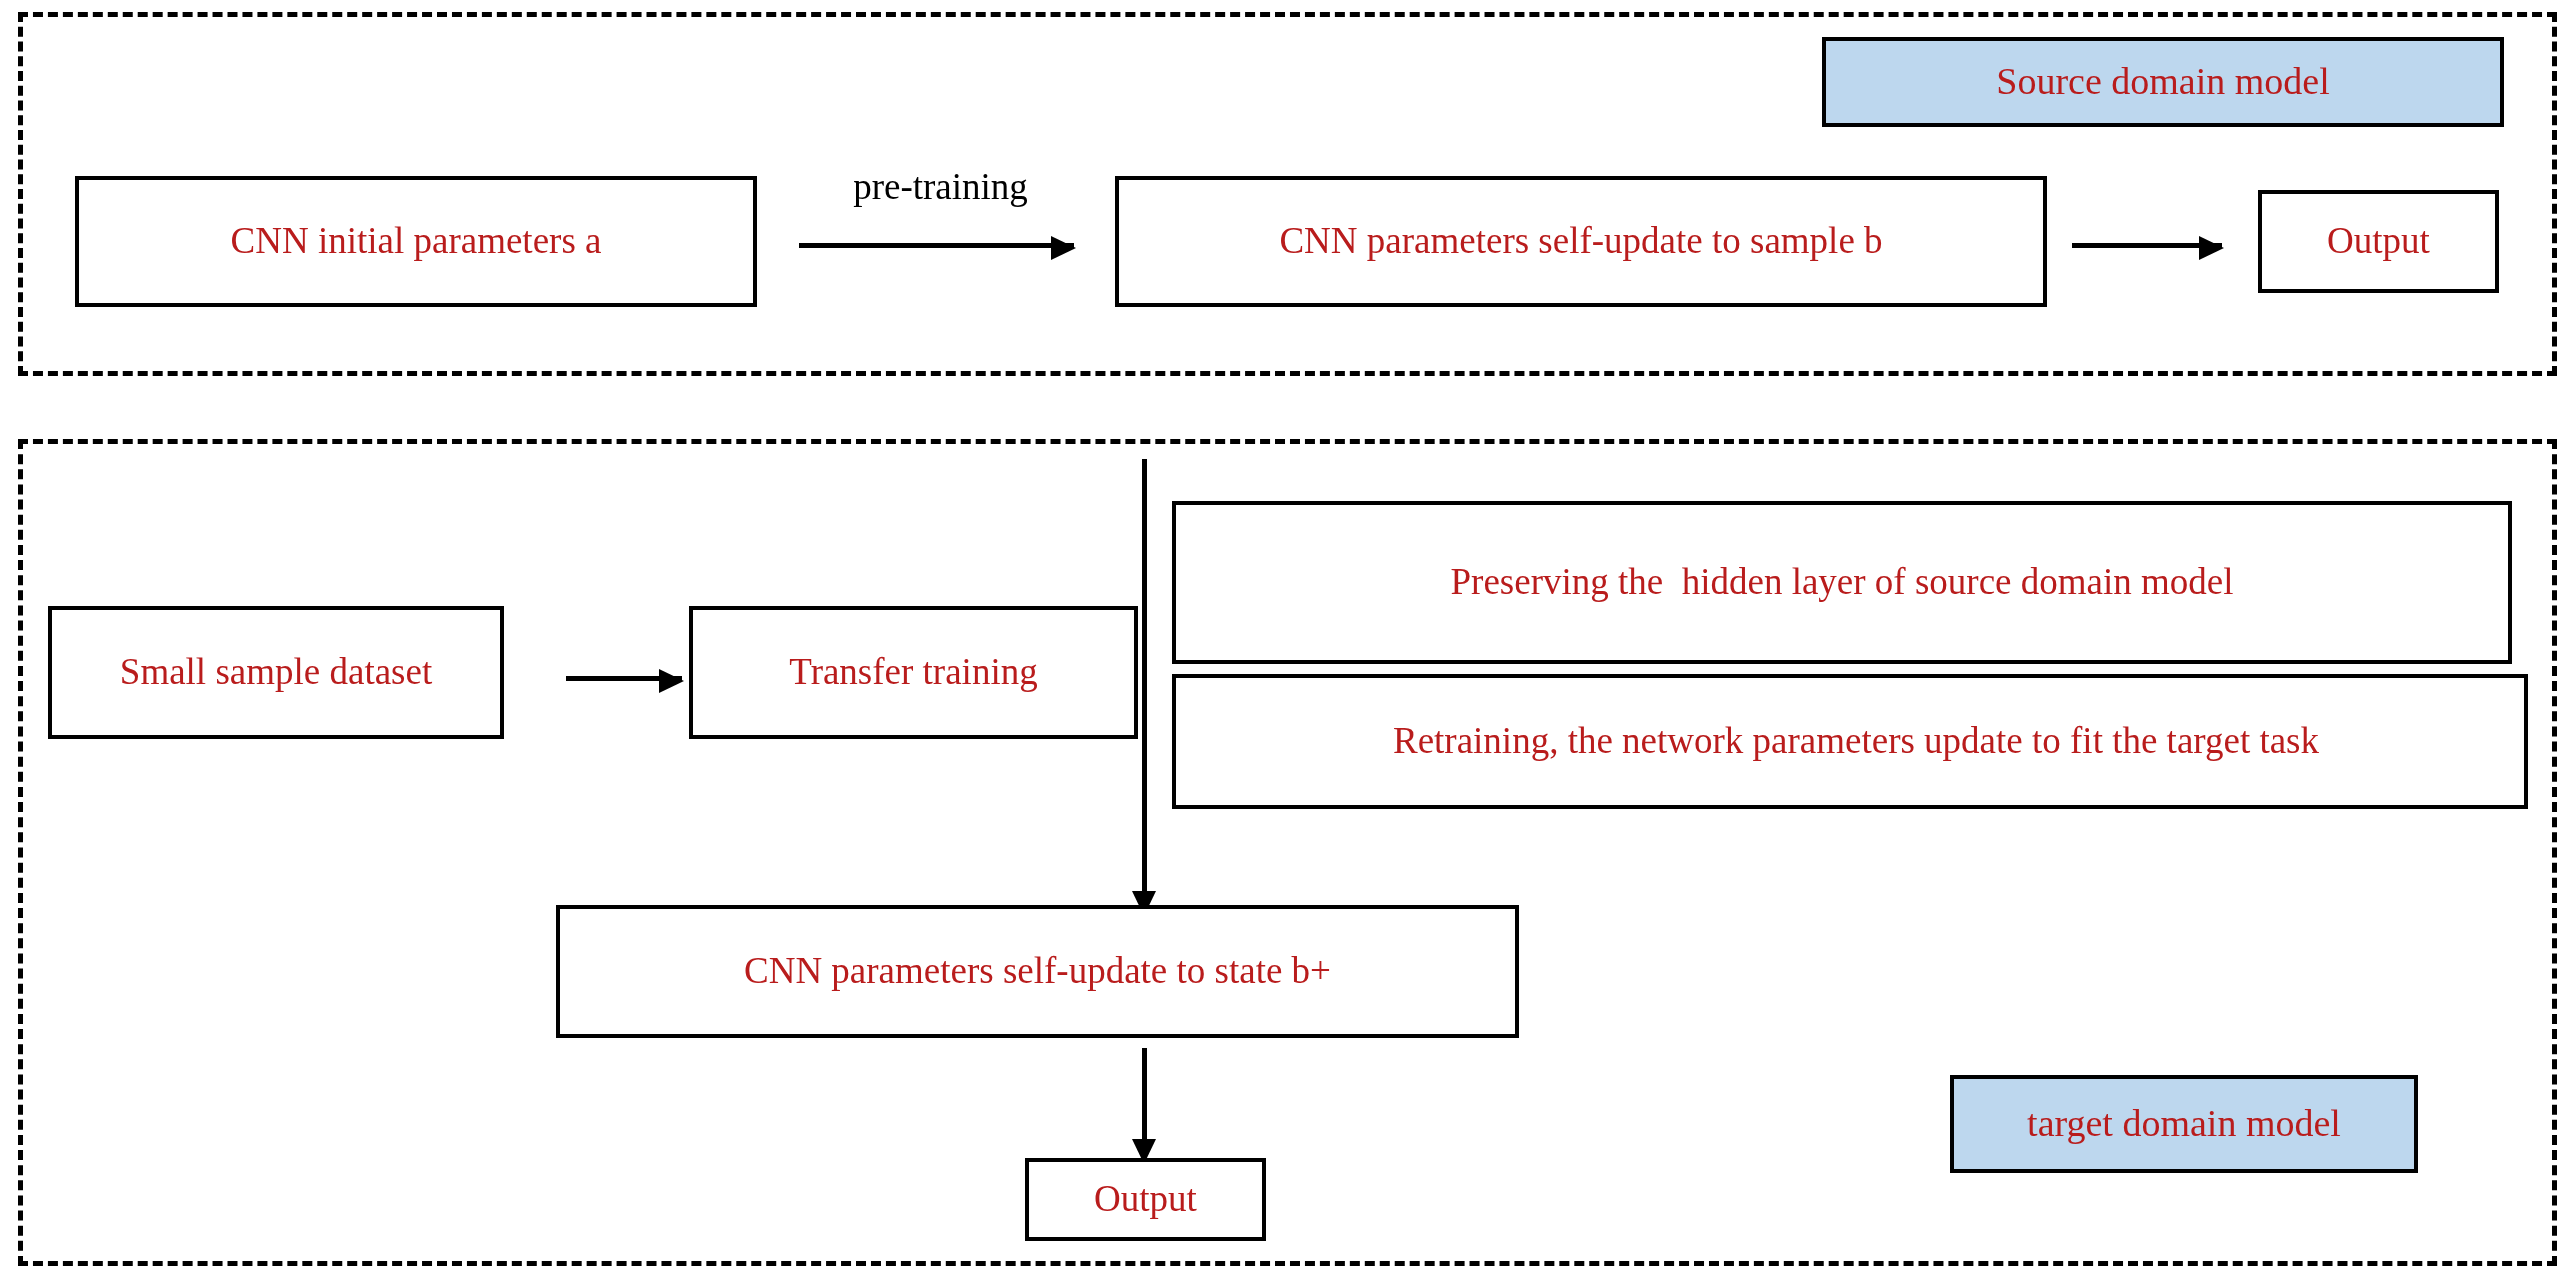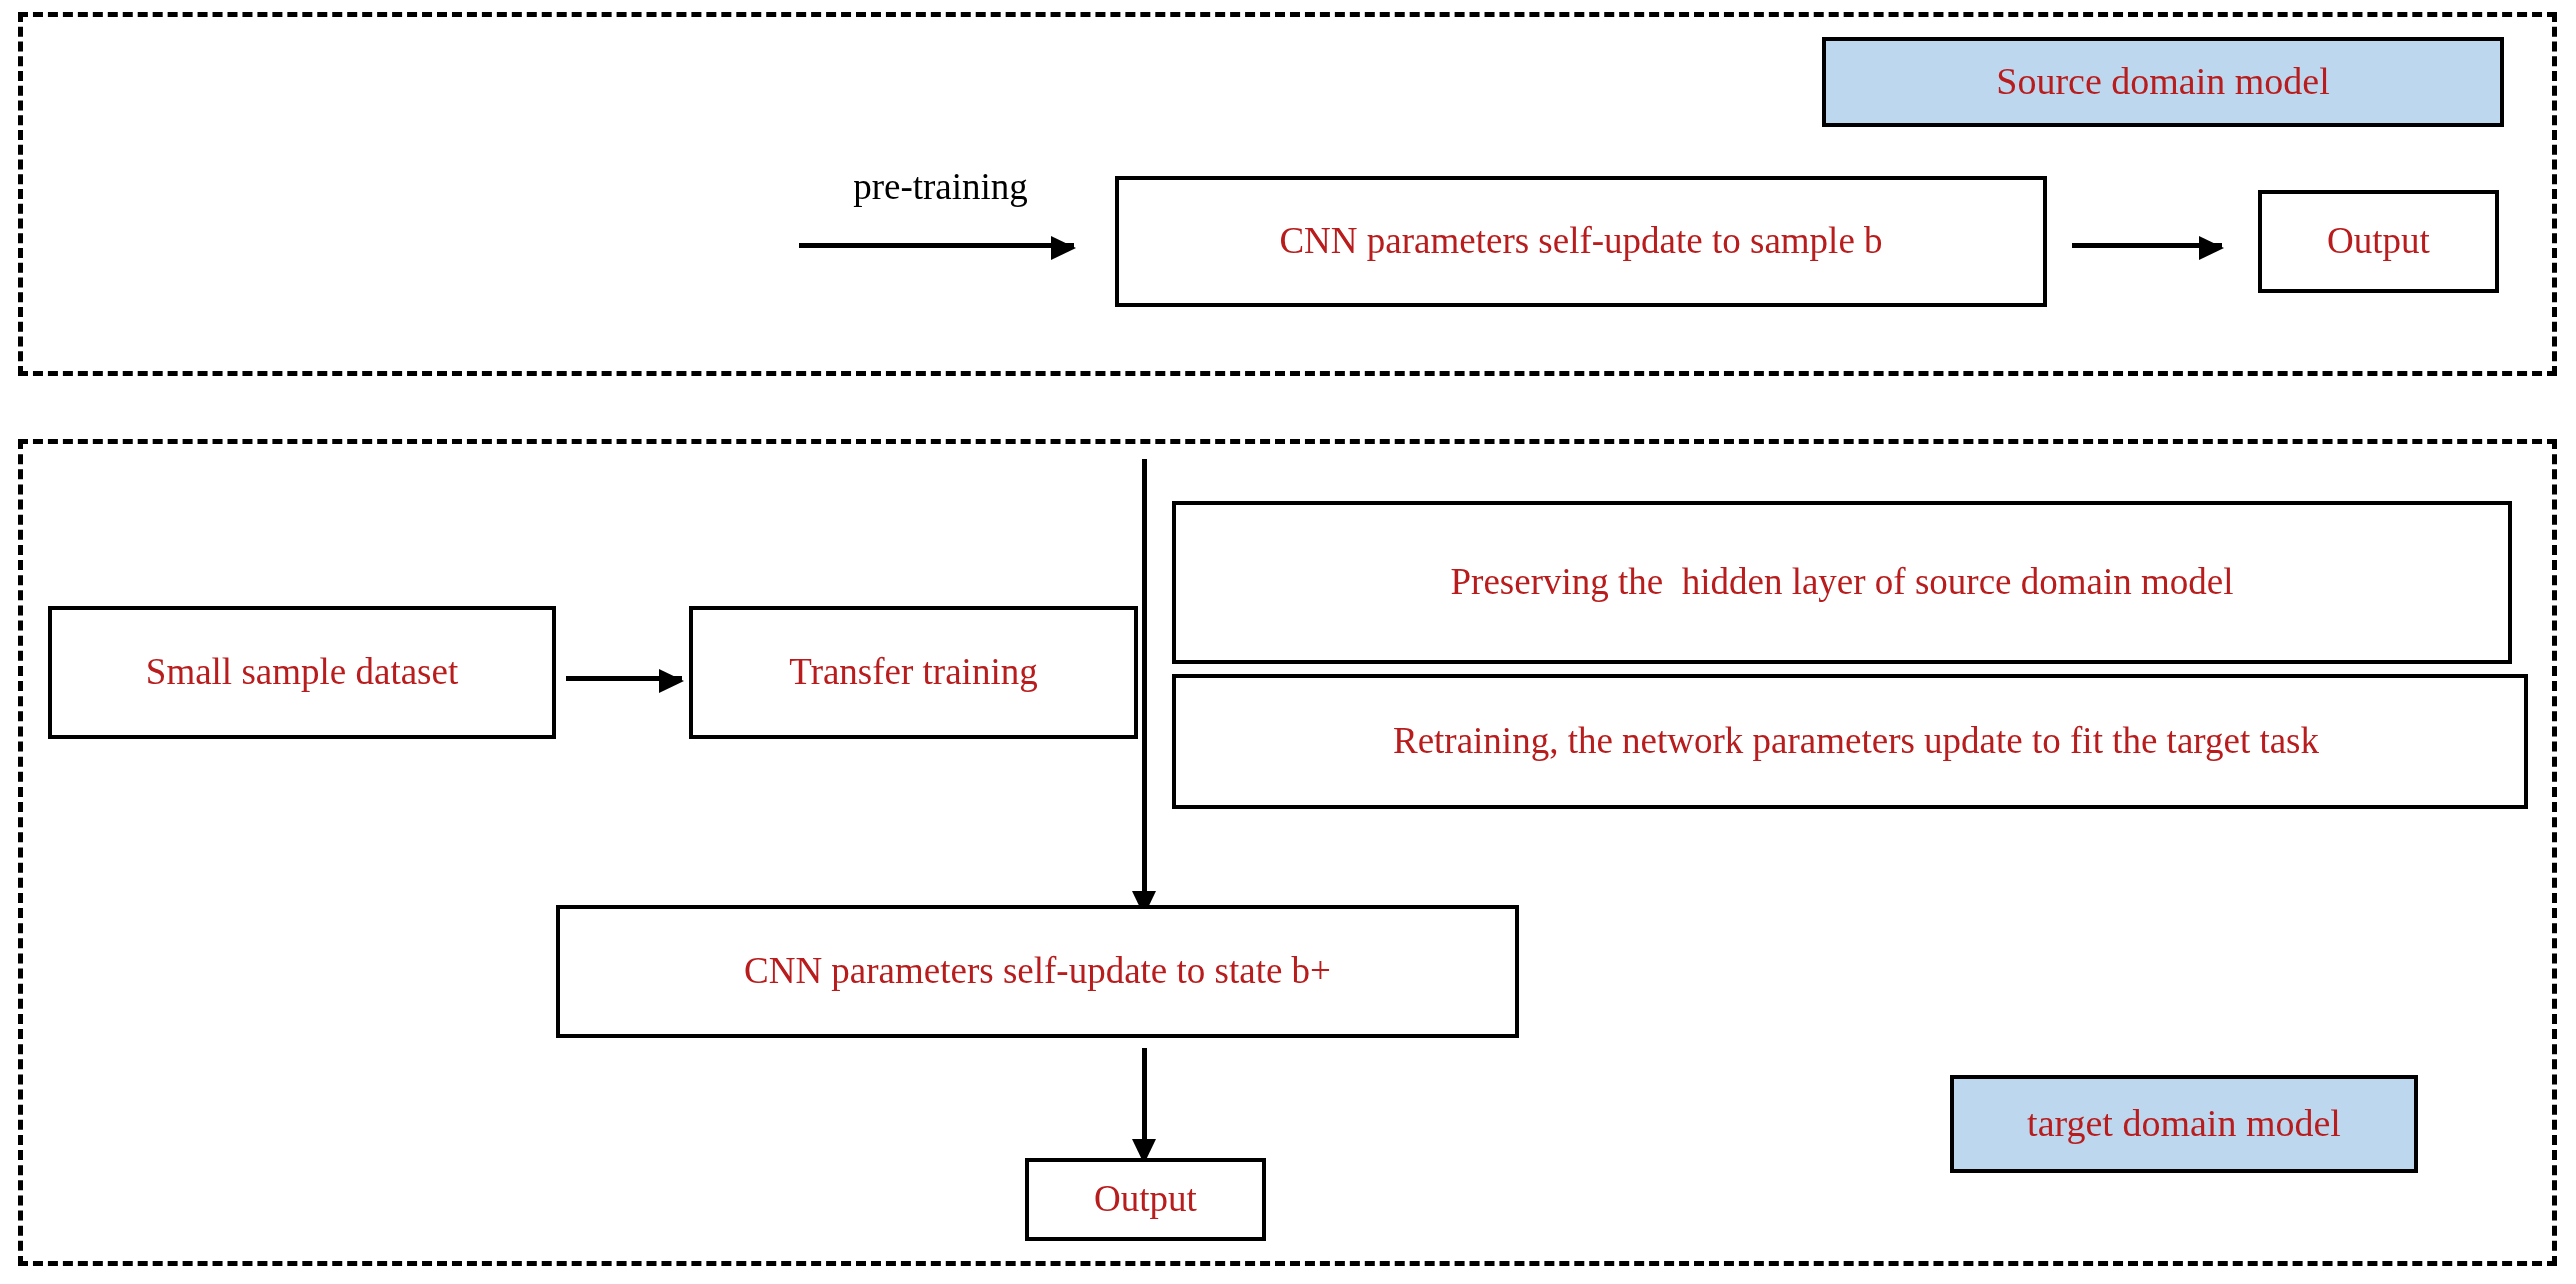--- a/index.html
+++ b/index.html
@@ -90,40 +90,41 @@
 </style>
 </head>
 <body>
 
 <div id="canvas">
 
   <div class="dashed-section" style="left:18.3px; top:11.6px; width:2539px; height:364px;"></div>
 
   <div class="box blue" style="left:1822px; top:37px; width:682px; height:90px; font-size:38px;">Source domain model</div>
 
+  <div class="box" style="left:75px; top:176px; width:682px; height:131px;">CNN initial parameters a</div>
 
   <div class="label" style="left:799px; top:141px; width:283px;">pre-training</div>
 
   <div class="arrow-h" style="left:799px; top:243px; width:275px;"></div>
 
   <div class="box" style="left:1115px; top:176px; width:932px; height:131px;">CNN parameters self-update to sample b</div>
 
   <div class="arrow-h" style="left:2072px; top:243px; width:150px;"></div>
 
   <div class="box" style="left:2258px; top:190px; width:241px; height:103px;">Output</div>
 
   <div class="dashed-section" style="left:18.3px; top:439px; width:2539px; height:827px;"></div>
 
   <div class="arrow-v" style="left:1142px; top:459px; height:434px;"></div>
 
   <div class="box" style="left:1172px; top:501px; width:1340px; height:163px;">Preserving the  hidden layer of source domain model</div>
 
   <div class="box" style="left:1172px; top:674px; width:1356px; height:135px;padding-left:12px;">Retraining, the network parameters update to fit the target task</div>
 
-  <div class="box" style="left:48px; top:606px; width:508px; height:133px;">Small sample dataset</div>
+  <div class="box" style="left:48px; top:606px; width:456px; height:133px;">Small sample dataset</div>
 
   <div class="arrow-h" style="left:566px; top:676px; width:116px;"></div>
 
   <div class="box" style="left:689px; top:606px; width:449px; height:133px;">Transfer training</div>
 
   <div class="box" style="left:556px; top:905px; width:963px; height:133px;">CNN parameters self-update to state b+</div>
 
   <div class="arrow-v" style="left:1142px; top:1048px; height:93px;"></div>
 
   <div class="box" style="left:1025px; top:1158px; width:241px; height:83px;">Output</div>

